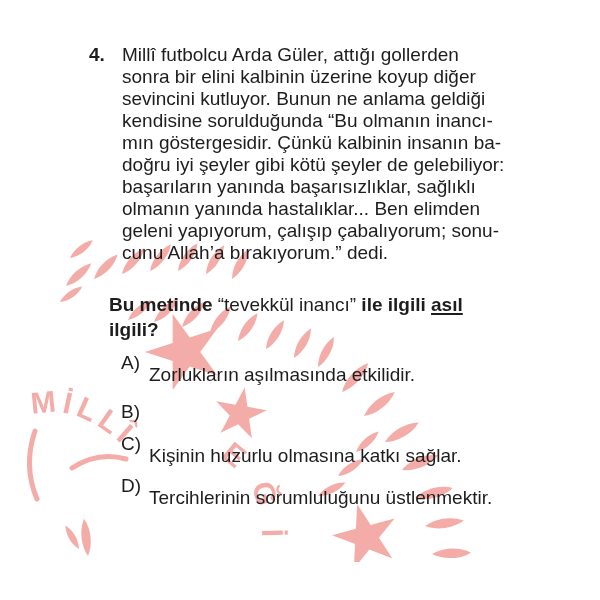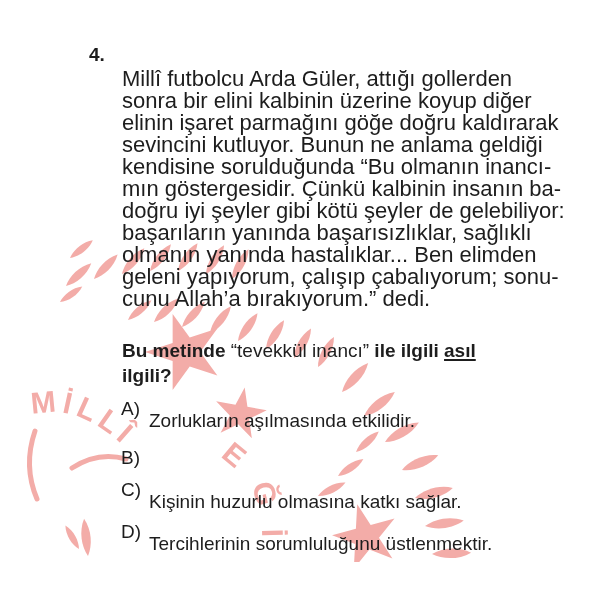--- a/index.html
+++ b/index.html
@@ -6,23 +6,23 @@
   .page{
     position:relative;width:600px;height:600px;background:#ffffff;overflow:hidden;
     font-family:"Liberation Sans",sans-serif;color:#1d1d1d;
   }
   .watermark{position:absolute;left:0;top:0;width:600px;height:600px;z-index:0;}
   .wm-t1{font-family:"Liberation Sans",sans-serif;font-weight:700;font-size:30px;letter-spacing:5px;}
   .wm-t2{font-family:"Liberation Sans",sans-serif;font-weight:700;font-size:30px;letter-spacing:22px;}
   .content{position:absolute;left:89px;top:44px;width:430px;z-index:1;}
   .q-head{display:flex;}
   .q-num{width:33px;flex:0 0 33px;font-size:19px;line-height:22px;font-weight:700;}
-  .q-body{font-size:22px;line-height:22px;margin-top:24px;}
+  .q-body{font-size:19px;line-height:22px;}
   .q-body .line{white-space:nowrap;}
-  .q-stem{margin-left:33px;margin-top:28px;font-size:19px;line-height:25px;font-weight:700;}
+  .q-stem{margin-left:20px;margin-top:28px;font-size:19px;line-height:25px;font-weight:700;}
   .q-stem .line{white-space:nowrap;}
   .q-stem .reg{font-weight:400;}
   .q-stem .und{text-decoration:underline;text-decoration-thickness:2px;text-underline-offset:2px;}
   .options{margin-left:32px;font-size:19px;}
   .option{display:flex;line-height:24px;}
   .opt-a{margin-top:9px;}
   .opt-b{margin-top:13px;}
   .opt-c{margin-top:8px;}
   .opt-d{margin-top:6px;}
   .opt-letter{width:28px;flex:0 0 28px;}
@@ -100,21 +100,20 @@
       </text>
     </g>
   </svg>
 
   <div class="content">
     <div class="q-head">
       <div class="q-num">4.</div>
       <div class="q-body">
         <div class="line">Millî futbolcu Arda Güler, attığı gollerden</div>
         <div class="line">sonra bir elini kalbinin üzerine koyup diğer</div>
-        <div class="line">elinin işaret parmağını göğe doğru kaldırarak</div>
         <div class="line">sevincini kutluyor. Bunun ne anlama geldiği</div>
         <div class="line">kendisine sorulduğunda “Bu olmanın inancı-</div>
         <div class="line">mın göstergesidir. Çünkü kalbinin insanın ba-</div>
         <div class="line">doğru iyi şeyler gibi kötü şeyler de gelebiliyor:</div>
         <div class="line">başarıların yanında başarısızlıklar, sağlıklı</div>
         <div class="line">olmanın yanında hastalıklar... Ben elimden</div>
         <div class="line">geleni yapıyorum, çalışıp çabalıyorum; sonu-</div>
         <div class="line">cunu Allah’a bırakıyorum.” dedi.</div>
       </div>
     </div>

